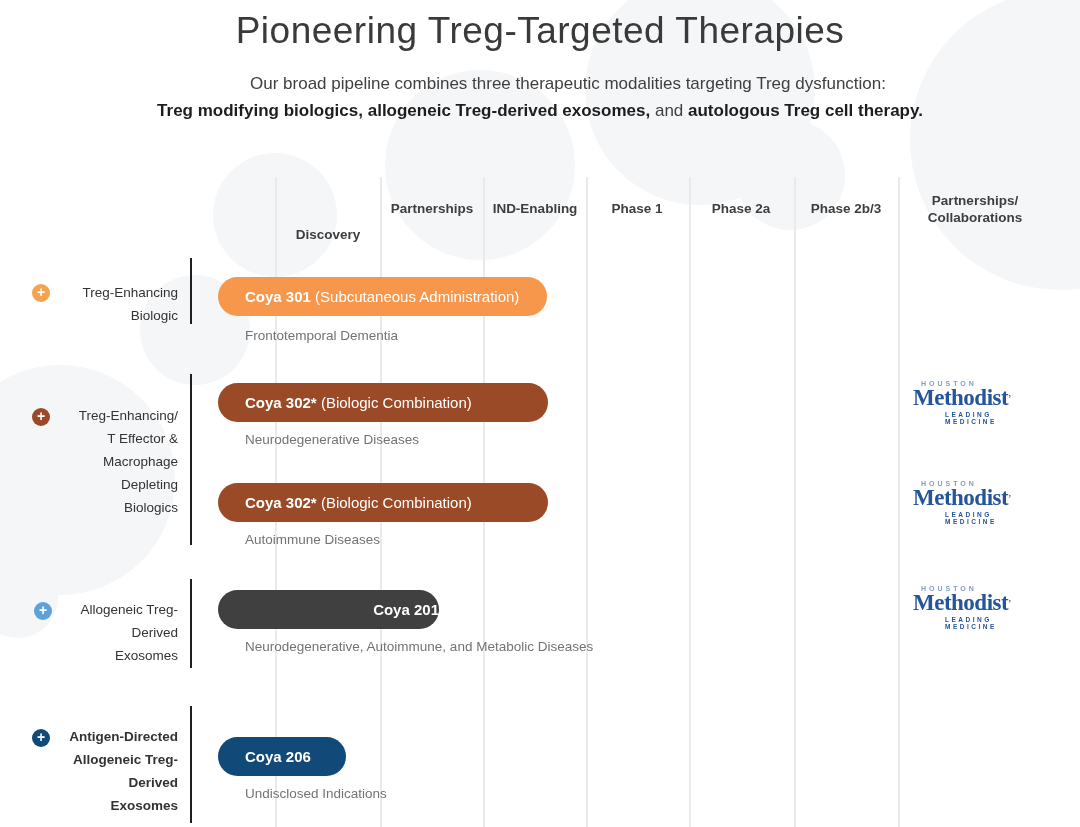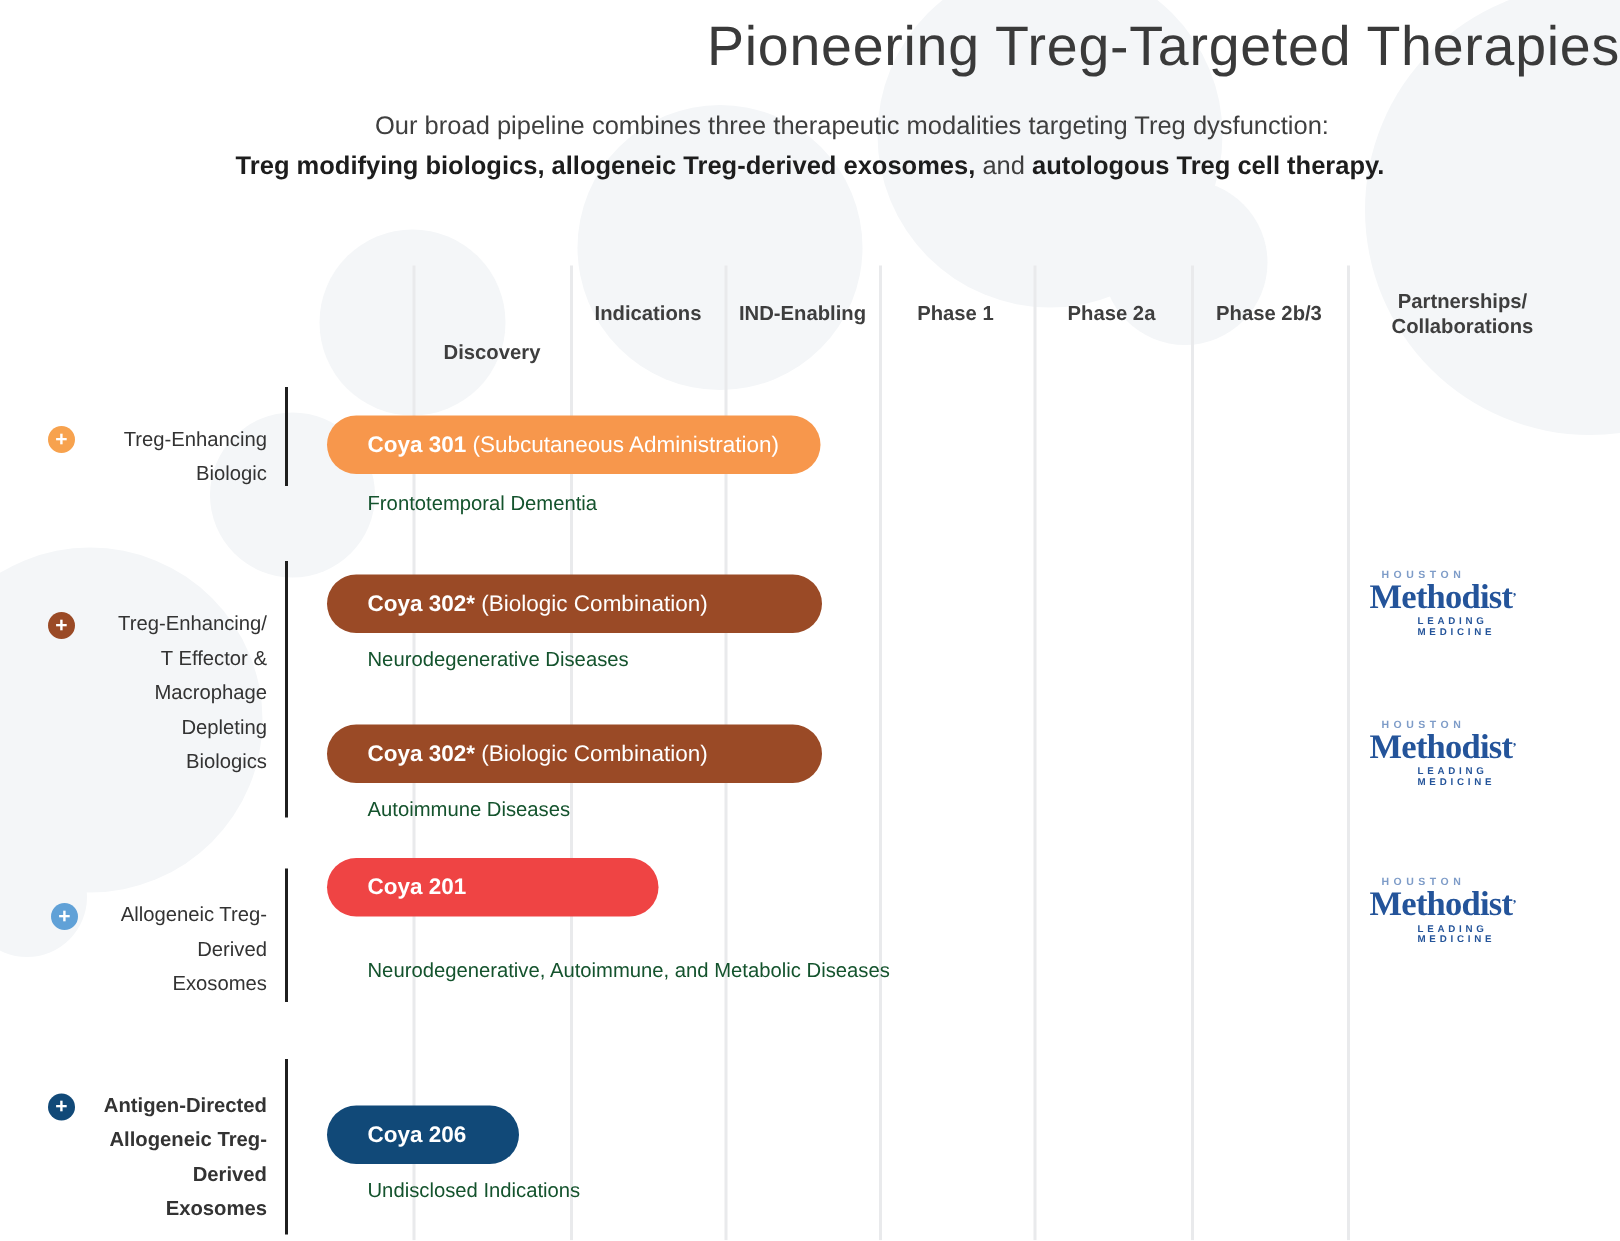--- a/index.html
+++ b/index.html
@@ -2,21 +2,21 @@
 <html><head>
 <meta charset="utf-8">
 <style>
   html,body{margin:0;padding:0;background:#ffffff;}
   #stage{
     position:relative; width:1080px; height:827px; overflow:hidden;
     background:#ffffff; font-family:"Liberation Sans", sans-serif;
   }
   .bgc{position:absolute;border-radius:50%;background:#f4f6f8;}
   
-  .title{position:absolute;top:10px;left:0;width:1080px;text-align:right;
+  .title{position:absolute;top:10px;left:0;width:1080px;text-align:center;
     font-size:37px;font-weight:400;color:#3a3a3a;letter-spacing:.5px;}
   .sub1{position:absolute;top:74px;left:0;width:1080px;text-align:center;
     font-size:17px;color:#3f3f3f;padding-left:28px;}
   .sub2{position:absolute;top:101px;left:0;width:1080px;text-align:center;
     font-size:17px;color:#3f3f3f;}
   .sub2 b{color:#1d1d1d;}
   
   .gridline{position:absolute;top:177px;height:650px;width:2px;background:#e9eaec;}
   .colhead{position:absolute;top:201px;width:120px;text-align:center;
     font-size:13.5px;font-weight:bold;color:#3e3e3e;}
@@ -26,21 +26,21 @@
     color:#fff;font-size:14px;font-weight:bold;text-align:center;line-height:17px;}
   .cat-label{position:absolute;width:148px;text-align:right;
     font-size:13.5px;color:#333333;line-height:23px;}
   .cat-label span{display:block;}
   .cat-divider{position:absolute;width:2px;background:#1f1f1f;}
   
   .bar{position:absolute;height:39px;border-radius:20px;color:#ffffff;
     font-size:15px;line-height:39px;padding-left:27px;white-space:nowrap;
     box-sizing:border-box;}
   .bar .bn{font-weight:bold;}
-  .sub-ind{position:absolute;font-size:13.5px;color:#14532d;white-space:nowrap;}
+  .sub-ind{position:absolute;font-size:13.5px;color:#737373;white-space:nowrap;}
   
   .hm-logo{position:absolute;left:911px;width:128px;text-align:left;}
   .hm-top{font-size:7px;letter-spacing:3px;color:#7e9cc8;font-weight:bold;padding-left:10px;}
   .hm-main{font-family:"Liberation Serif", serif;font-weight:700;font-size:23px;
     color:#24549a;line-height:22px;letter-spacing:-.5px;padding-left:2px;}
   .hm-mark{font-size:9px;vertical-align:top;}
   .hm-bottom{font-size:6.5px;letter-spacing:2.5px;color:#24549a;font-weight:bold;
     padding-left:34px;margin-top:2px;}
   
   .cmu-logo{position:absolute;left:930px;top:722px;width:81px;height:77px;
@@ -68,21 +68,21 @@
 
   <div class="gridline" style="left: 275px; background-color: rgb(233, 234, 236);"></div>
   <div class="gridline" style="left: 380px; background-color: rgb(233, 234, 236);"></div>
   <div class="gridline" style="left: 483px; background-color: rgb(233, 234, 236);"></div>
   <div class="gridline" style="left: 586px; background-color: rgb(233, 234, 236);"></div>
   <div class="gridline" style="left: 689px; background-color: rgb(233, 234, 236);"></div>
   <div class="gridline" style="left: 794px; background-color: rgb(233, 234, 236);"></div>
   <div class="gridline" style="left: 898px; background-color: rgb(233, 234, 236);"></div>
 
   <div class="colhead" style="left:268px;margin-top:26px;">Discovery</div>
-  <div class="colhead" style="left:372px;">Indications</div>
+  <div class="colhead" style="left:372px;">Partnerships</div>
   <div class="colhead" style="left:475px;">IND-Enabling</div>
   <div class="colhead" style="left:577px;">Phase 1</div>
   <div class="colhead" style="left:681px;">Phase 2a</div>
   <div class="colhead" style="left:786px;">Phase 2b/3</div>
   <div class="colhead two" style="left:910px;"><span>Partnerships/</span><br><span>Collaborations</span></div>
 
   <div class="cat-icon" style="left: 32px; top: 284px; background-color: rgb(247, 162, 78);">+</div>
   <div class="cat-label" style="left:30px;top:281px;">
     <span>Treg-Enhancing</span>
     <span>Biologic</span>
@@ -118,21 +118,21 @@
 
   <div class="bar" style="left: 218px; top: 277px; width: 329px; background-color: rgb(247, 151, 76);"><span class="bn">Coya 301</span><span> (Subcutaneous Administration)</span></div>
   <div class="sub-ind" style="left:245px;top:328px;">Frontotemporal Dementia</div>
 
   <div class="bar" style="left: 218px; top: 383px; width: 330px; background-color: rgb(154, 74, 38);"><span class="bn">Coya 302*</span><span> (Biologic Combination)</span></div>
   <div class="sub-ind" style="left:245px;top:432px;">Neurodegenerative Diseases</div>
 
   <div class="bar" style="left: 218px; top: 483px; width: 330px; background-color: rgb(154, 74, 38);"><span class="bn">Coya 302*</span><span> (Biologic Combination)</span></div>
   <div class="sub-ind" style="left:245px;top:532px;">Autoimmune Diseases</div>
 
-  <div class="bar" style="left: 218px; top: 572px; width: 221px; background-color: #ef4444;"><span class="bn">Coya 201</span><span></span></div>
+  <div class="bar" style="left: 218px; top: 590px; width: 221px; background-color: #404040; text-align: right;"><span class="bn">Coya 201</span><span></span></div>
   <div class="sub-ind" style="left:245px;top:639px;text-align:right;">Neurodegenerative, Autoimmune, and Metabolic Diseases</div>
 
   <div class="bar" style="left: 218px; top: 737px; width: 128px; background-color: rgb(17, 73, 120);"><span class="bn">Coya 206</span><span></span></div>
   <div class="sub-ind" style="left:245px;top:786px;">Undisclosed Indications</div>
 
   <div class="hm-logo" style="top:380px;">
     <div class="hm-top" style="color: rgb(126, 156, 200);">HOUSTON</div>
     <div class="hm-main" style="color: rgb(36, 84, 154);"><span>Methodist</span><span class="hm-mark">’</span></div>
     <div class="hm-bottom" style="color: rgb(36, 84, 154);">LEADING MEDICINE</div>
   </div>

